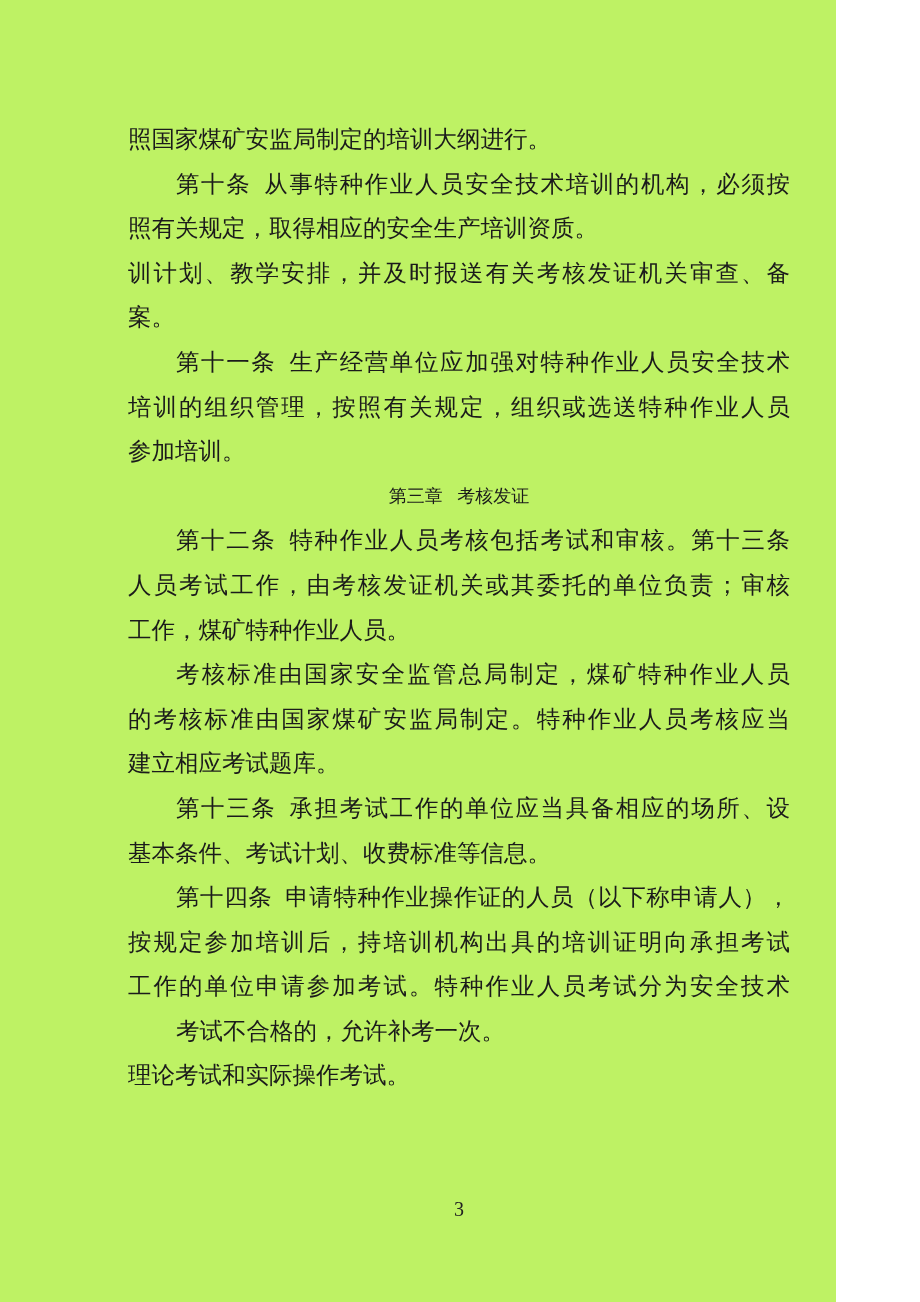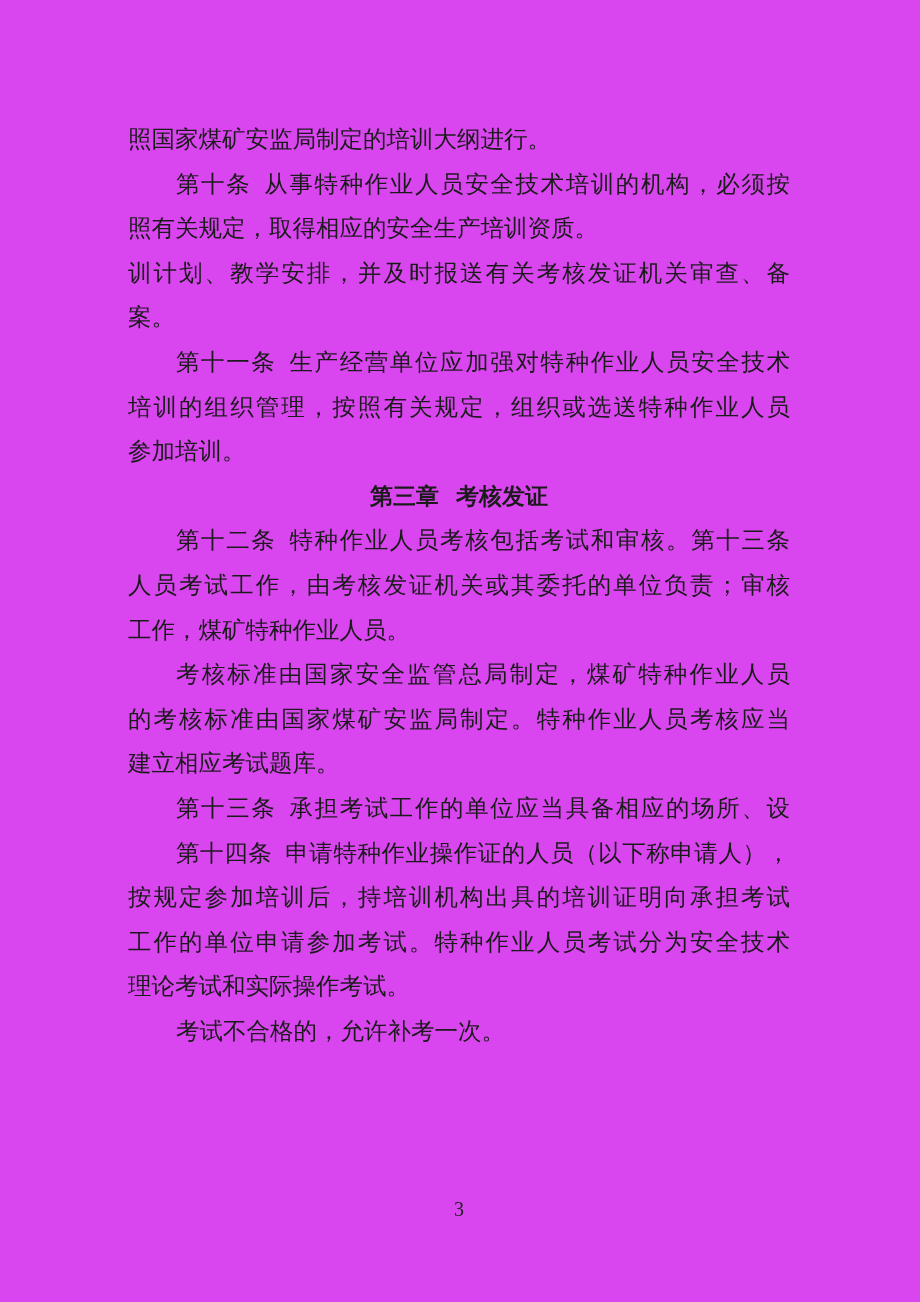--- a/index.html
+++ b/index.html
@@ -7,22 +7,22 @@
     width: 920px;
     height: 1302px;
     background: #ffffff;
     position: relative;
     font-family: "Liberation Serif", "DejaVu Serif", serif;
     color: #1b1b1b;
   }
   .page {
     position: absolute;
     left: 0; top: 0;
-    width: 920px; height: 1302px;
-    background: #d946ef;
+    width: 836px; height: 1302px;
+    background: #bef264;
     overflow: hidden;
   }
   .text-block {
     position: absolute;
     left: 128px;
     top: 117px;
     width: 662px;
   }
   .line {
     height: 44.6px;
@@ -41,22 +41,22 @@
   .line.indent { text-indent: 48px; }
   .label {
     font-family: "DejaVu Sans", "Liberation Sans", sans-serif;
     font-weight: 400;
     margin-right: 13px;
   }
   .line.heading {
     text-align: center;
     text-align-last: center;
     font-family: "DejaVu Sans", "Liberation Sans", sans-serif;
-    font-weight: 700;
-    font-size: 23px;
+    font-weight: 400;
+    font-size: 18px;
     word-spacing: 9px;
   }
   .page-number {
     position: absolute;
     left: 128px;
     top: 1196px;
     width: 662px;
     text-align: center;
     font-size: 20px;
     line-height: 26px;
@@ -78,20 +78,21 @@
       <div class="line justify"><span>培训的组织管理，按照有关规定，组织或选送特种作业人员</span></div>
       <div class="line"><span>参加培训。</span></div>
       <div class="line heading"><span>第三章 考核发证</span></div>
       <div class="line indent justify"><b class="label">第十二条</b><span>特种作业人员考核包括考试和审核。第十三条</span></div>
       <div class="line justify"><span>人员考试工作，由考核发证机关或其委托的单位负责；审核</span></div>
       <div class="line"><span>工作，煤矿特种作业人员。</span></div>
       <div class="line indent justify"><span>考核标准由国家安全监管总局制定，煤矿特种作业人员</span></div>
       <div class="line justify"><span>的考核标准由国家煤矿安监局制定。特种作业人员考核应当</span></div>
       <div class="line"><span>建立相应考试题库。</span></div>
       <div class="line indent justify"><b class="label">第十三条</b><span>承担考试工作的单位应当具备相应的场所、设</span></div>
+      <div class="line"><span>基本条件、考试计划、收费标准等信息。</span></div>
       <div class="line indent justify"><b class="label">第十四条</b><span>申请特种作业操作证的人员（以下称申请人），</span></div>
       <div class="line justify"><span>按规定参加培训后，持培训机构出具的培训证明向承担考试</span></div>
       <div class="line justify"><span>工作的单位申请参加考试。特种作业人员考试分为安全技术</span></div>
+      <div class="line indent"><span>考试不合格的，允许补考一次。</span></div>
       <div class="line"><span>理论考试和实际操作考试。</span></div>
-      <div class="line indent"><span>考试不合格的，允许补考一次。</span></div>
     </div>
   <div class="page-number">3</div>
 </div>
 
 </body></html>

